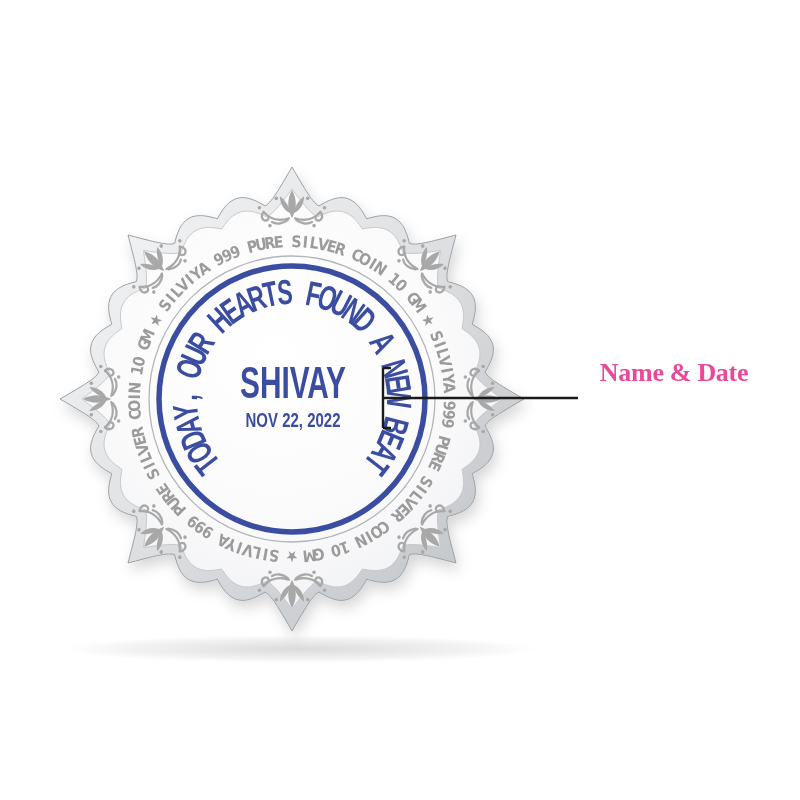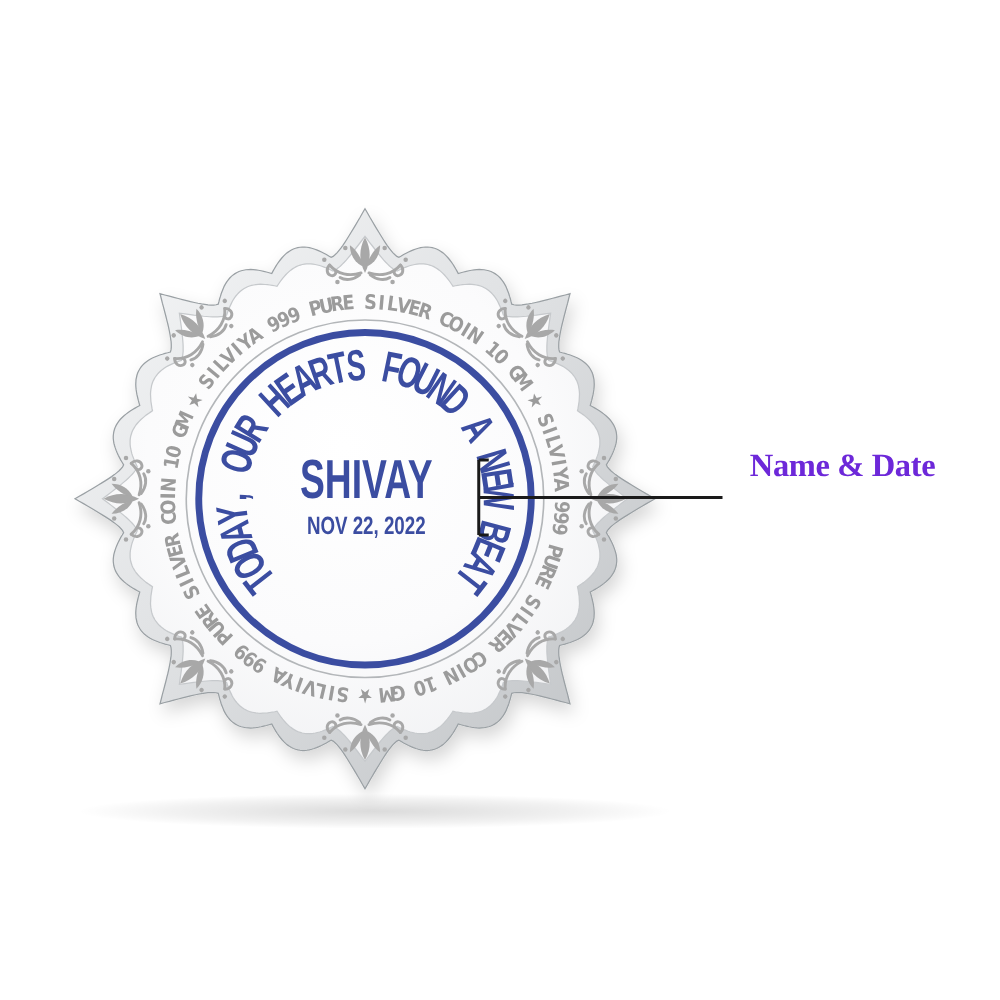--- a/index.html
+++ b/index.html
@@ -200,15 +200,15 @@
       </g>
     <text id="name-el" class="name-text" x="293" y="398" textLength="106" lengthAdjust="spacingAndGlyphs" fill="#3b4da1">SHIVAY</text>
     <text id="date-el" class="date-text" x="293" y="427" textLength="95" lengthAdjust="spacingAndGlyphs" fill="#3b4da1">NOV 22, 2022</text>
   </g>
 
   <g id="callout">
     <path id="callout-path" fill="none" stroke-width="2.4" d="M383,368 h8 M383,428 h8 M383,368 v60 M383,398 H578" stroke="#1a1a1a"></path>
   </g>
 </svg>
 
-<div class="annotation" style="color: #6d28d9;">
+<div class="annotation" style="color: #ec4899;">
   <div>Name &amp; Date</div>
 </div>
 
 </body></html>

